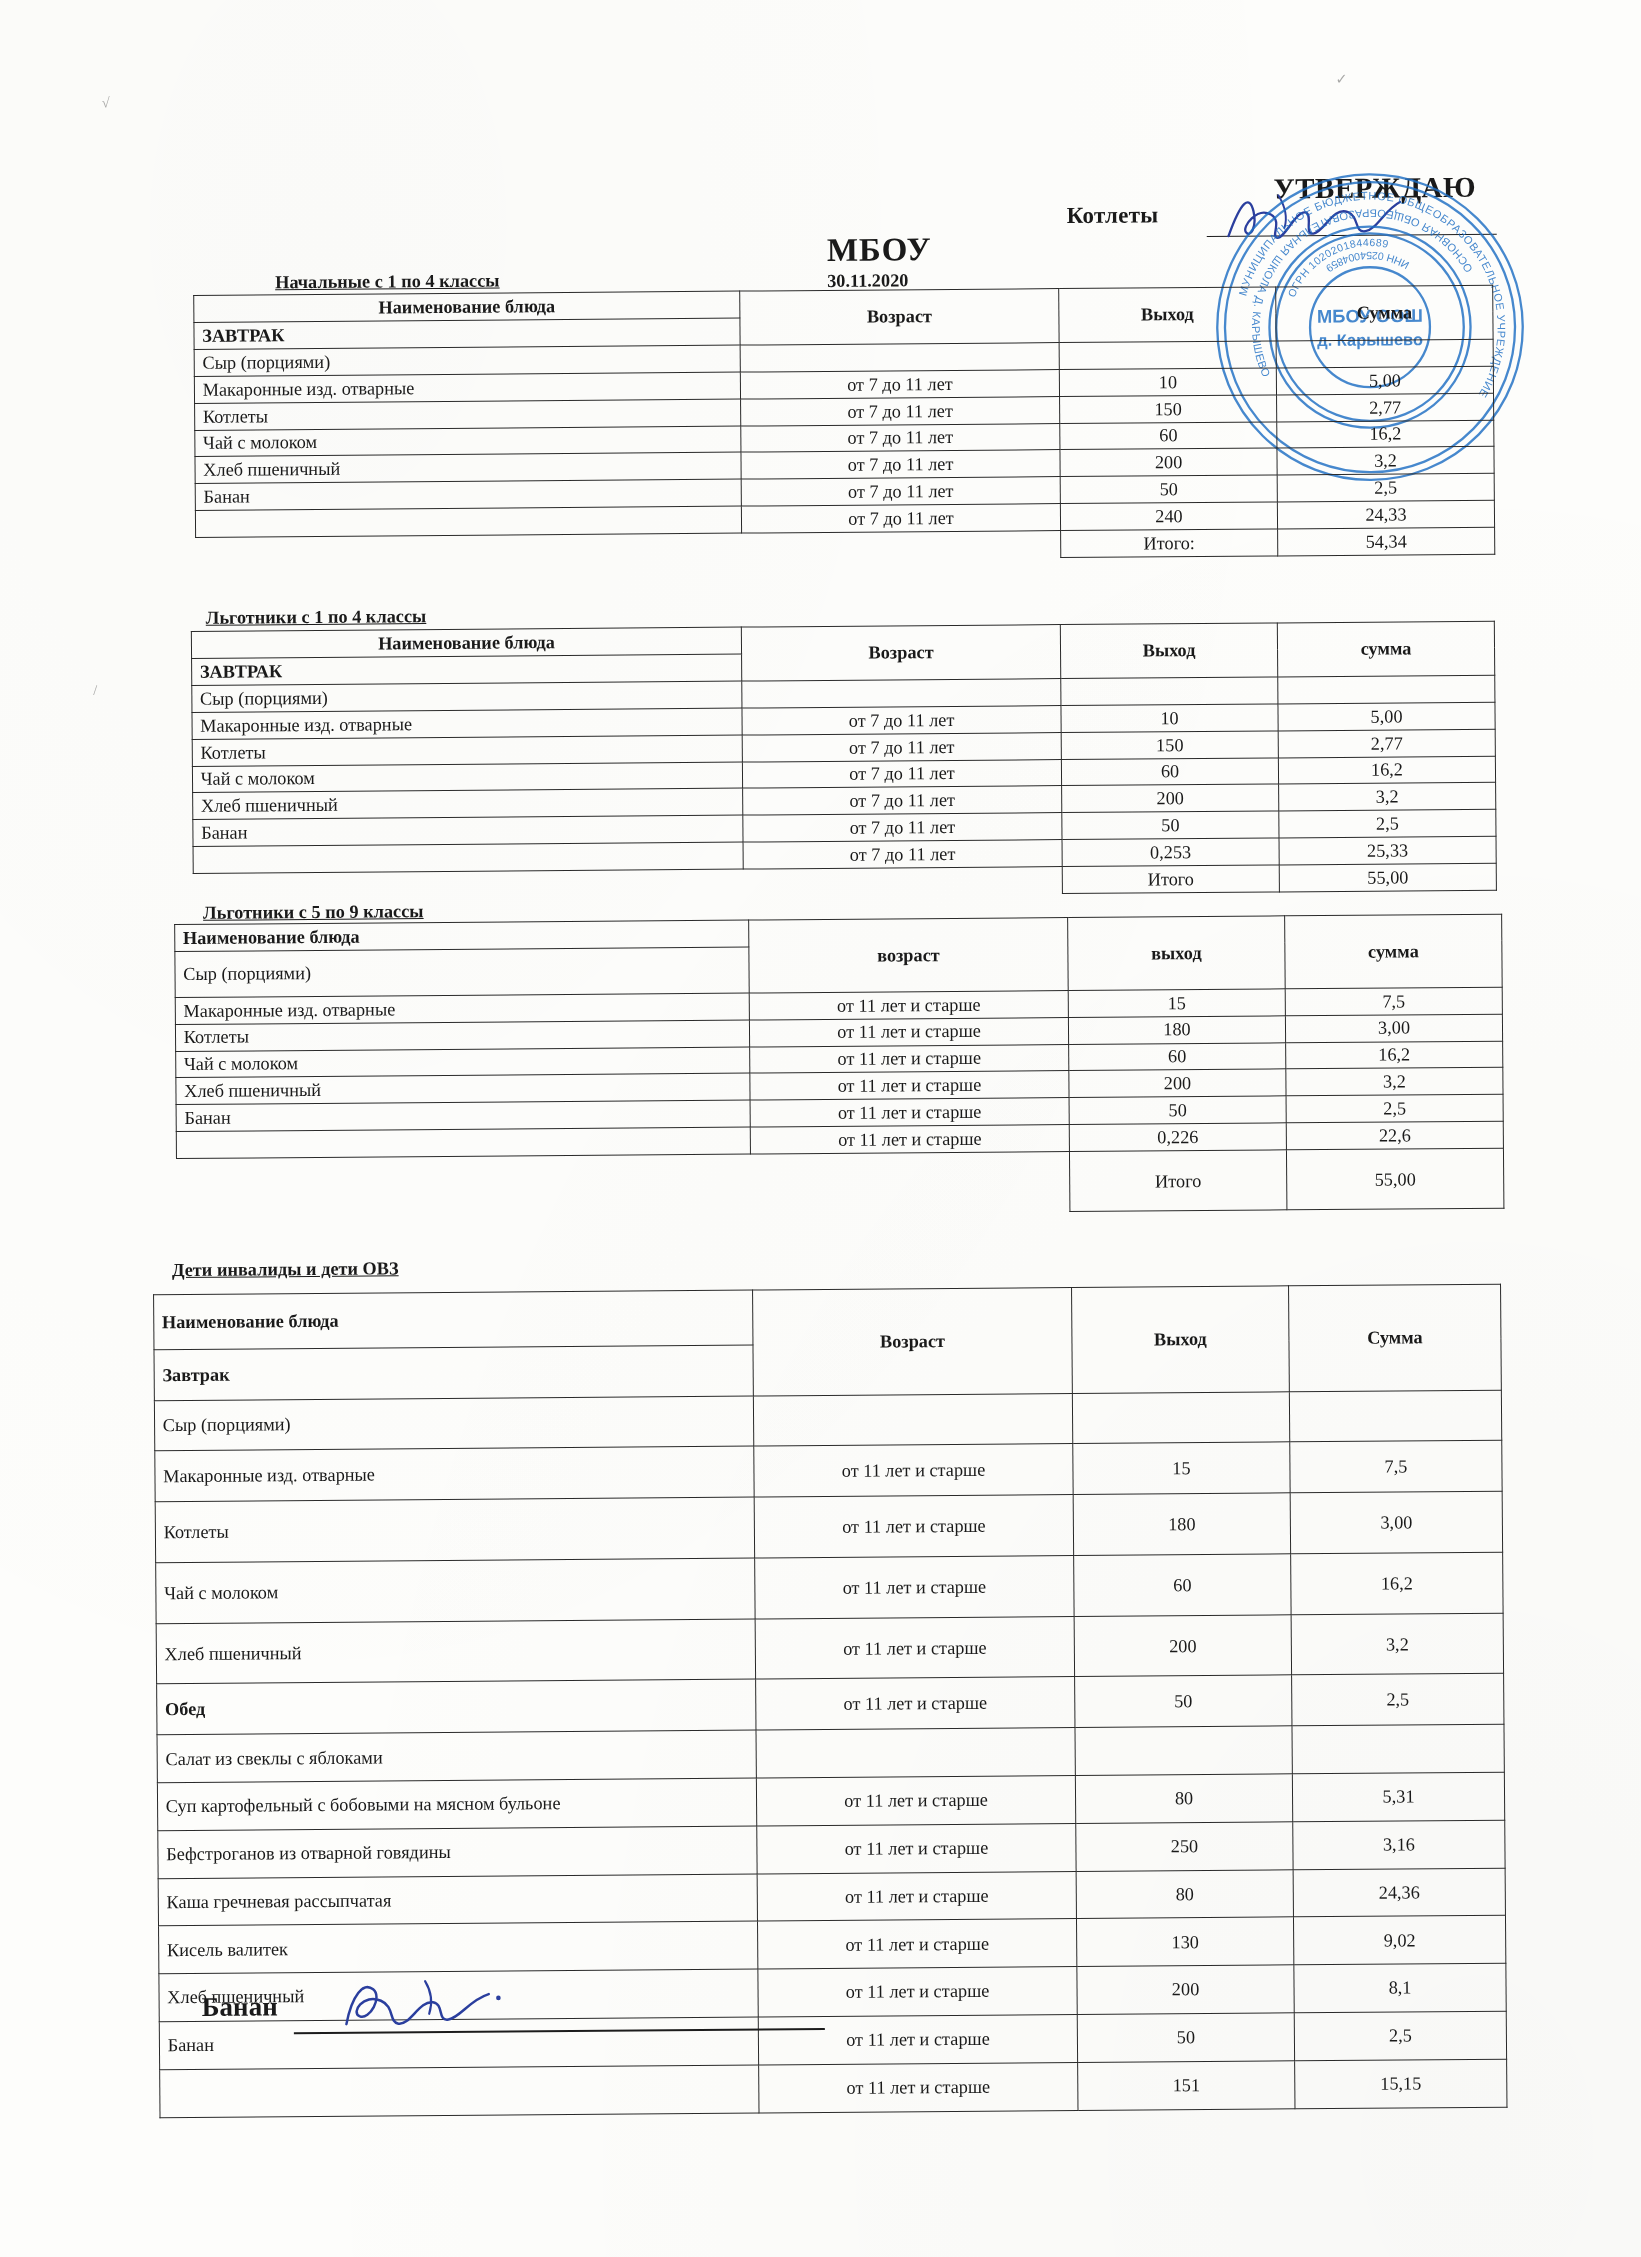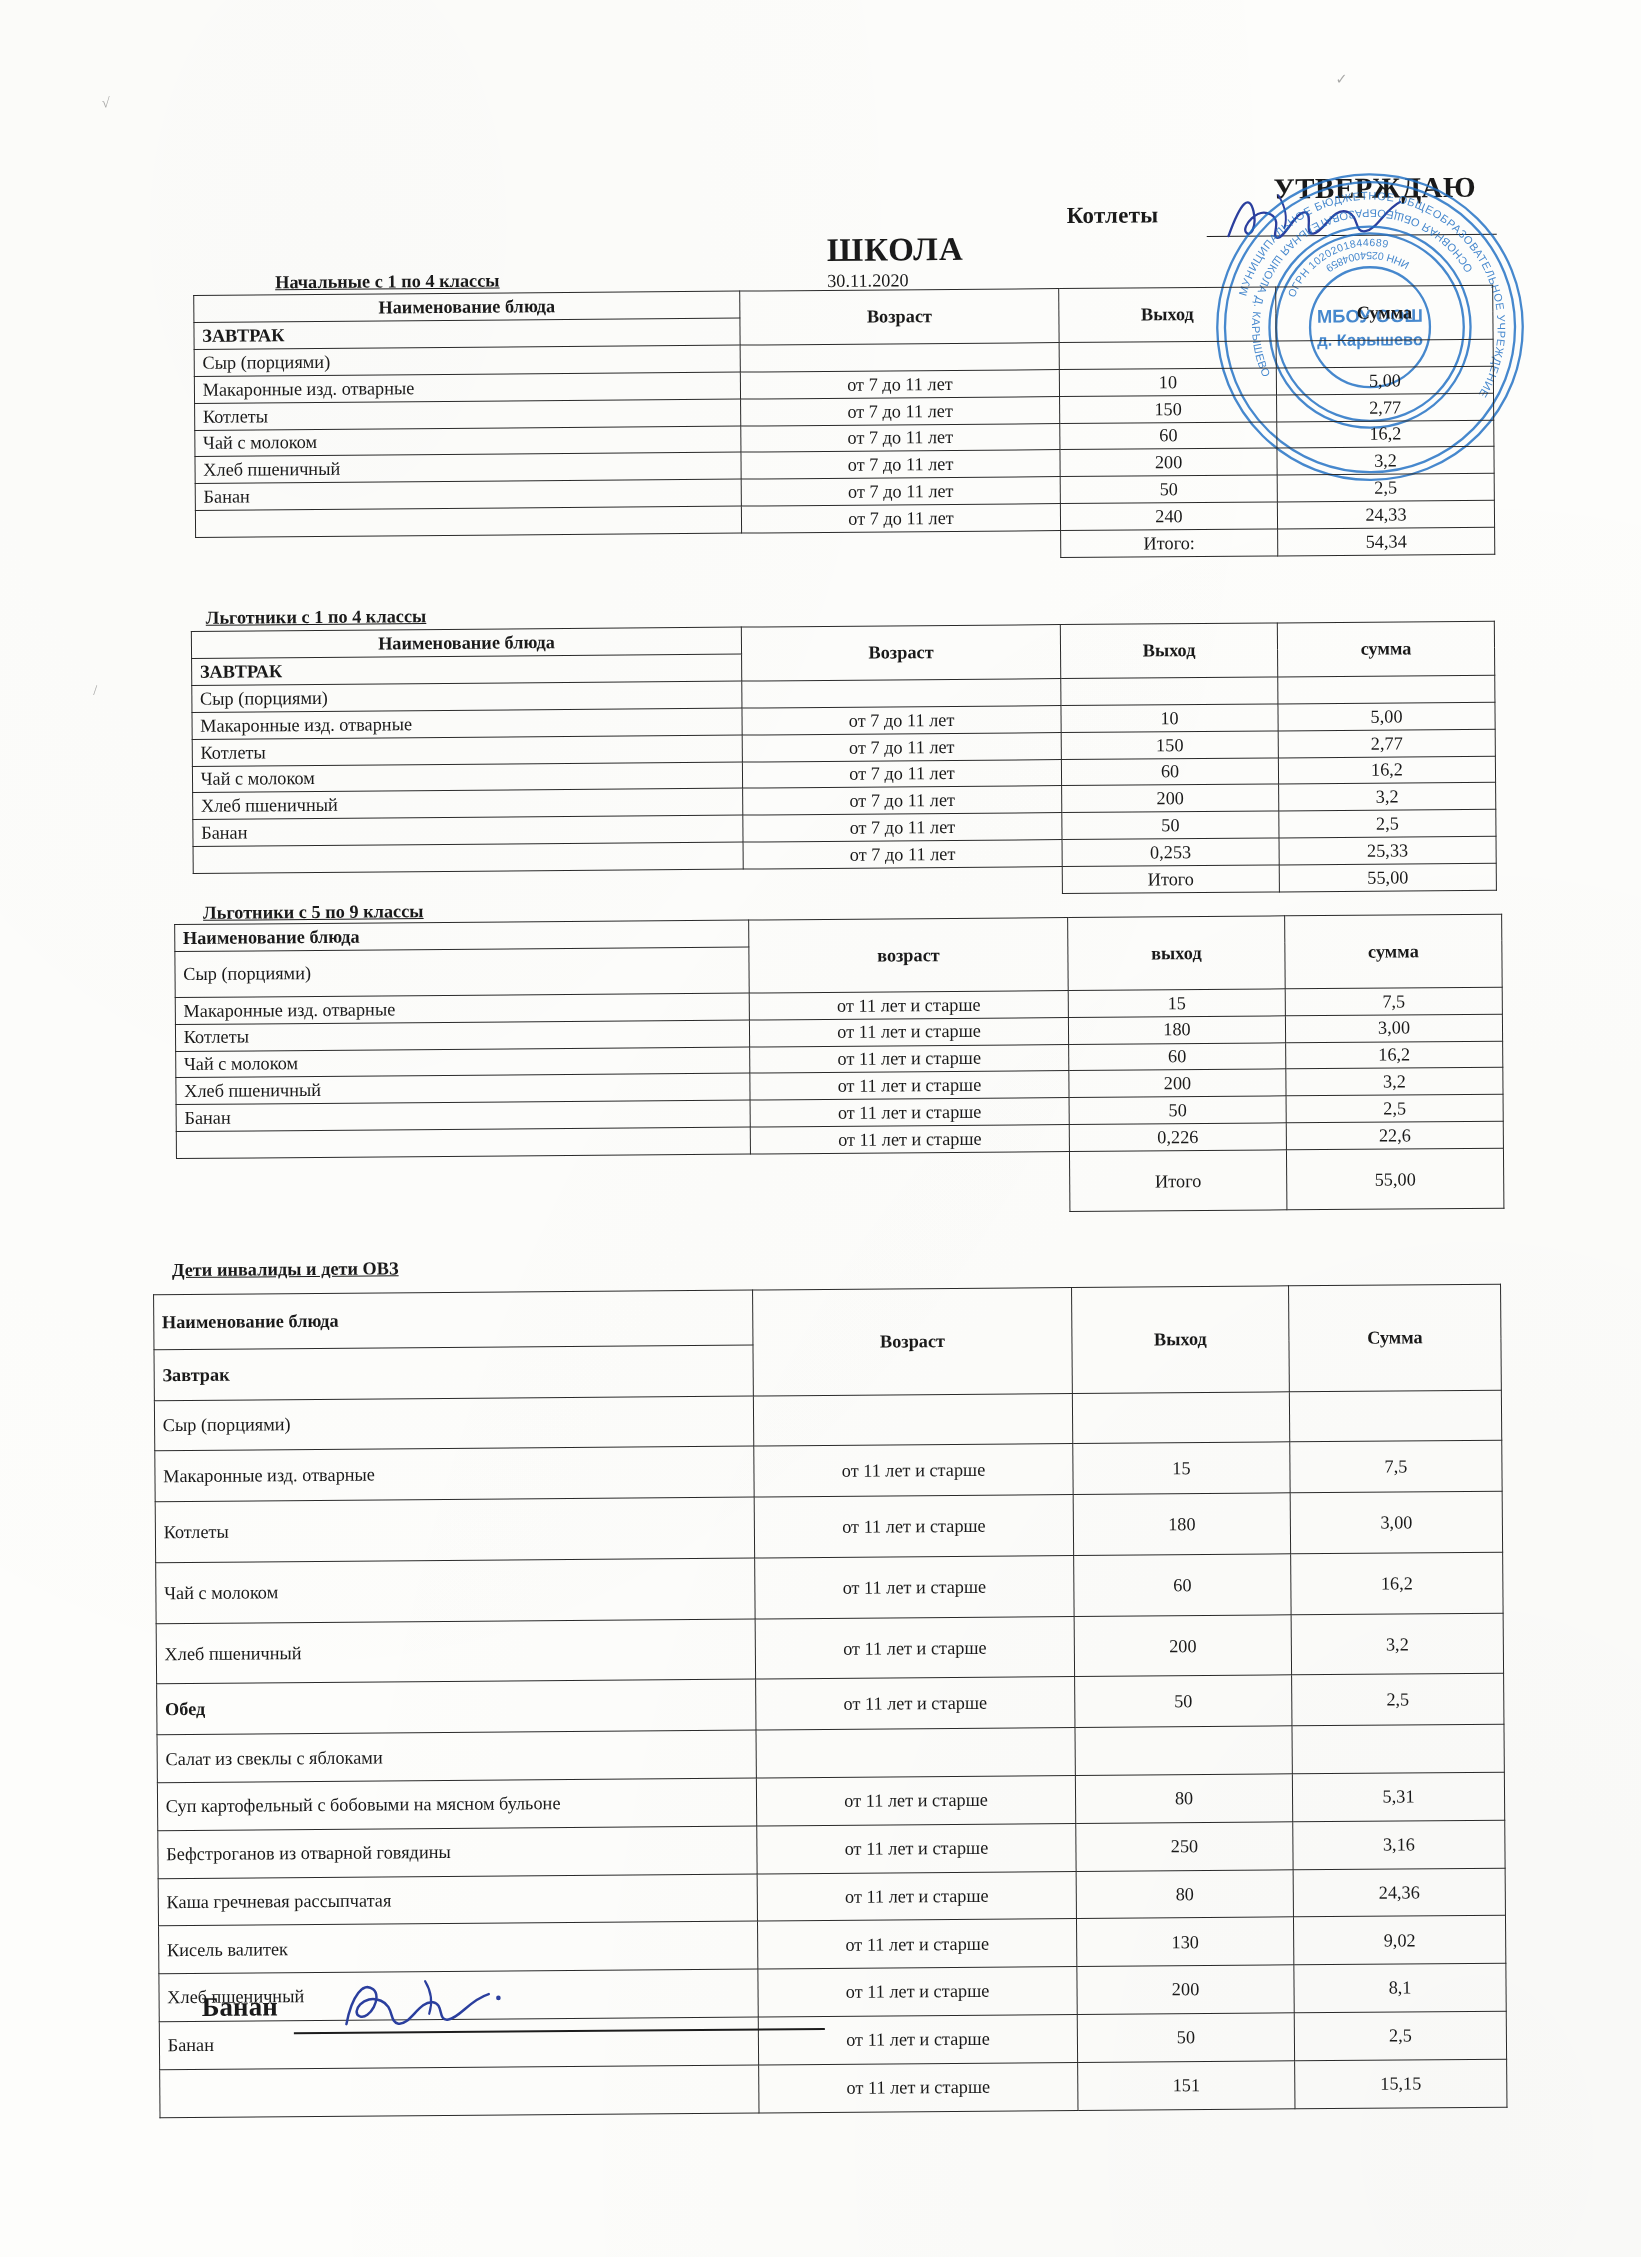--- a/index.html
+++ b/index.html
@@ -61,21 +61,21 @@
     top: 232px;
     font-size: 33px;
     font-weight: bold;
     letter-spacing: 1px;
   }
   .menu-date {
     position: absolute;
     left: 832px;
     top: 271px;
     font-size: 18.3px;
-    font-weight: normal;
+    font-weight: bold;
   }
 
   
   .sig-director {
     position: absolute;
     left: 1226px;
     top: 193px;
     width: 193px;
     height: 58px;
     pointer-events: none;
@@ -157,21 +157,21 @@
 </style>
 </head>
 <body>
 
 <div class="page">
   <div class="skew">
 
     <div class="hdr-director">Котлеты</div>
     <div class="hdr-director-line"></div>
     <div class="hdr-approve">УТВЕРЖДАЮ</div>
-    <div class="menu-title">ШКОЛА</div>
+    <div class="menu-title">МБОУ</div>
     <div class="menu-date">30.11.2020</div>
 
     <svg class="sig-director" viewBox="0 0 200 60">
       <path d="M8,48 C22,10 30,6 34,22 C38,40 30,50 26,44 C22,38 38,18 52,26 C64,33 52,48 58,50 C66,52 78,22 88,24 C96,26 86,48 96,46 C108,44 116,18 132,24 C144,29 138,46 150,44 C162,42 170,22 186,14" fill="none" stroke="#2b3f9e" stroke-width="2.4" stroke-linecap="round"></path>
       <path d="M60,6 C66,16 70,28 66,40" fill="none" stroke="#2b3f9e" stroke-width="2" stroke-linecap="round"></path>
     </svg>
 
     <svg class="stamp" viewBox="0 0 330 330">
       <g fill="none" stroke="#1f6fc4" stroke-width="2.4">
         <circle cx="165" cy="165" r="158"></circle>

